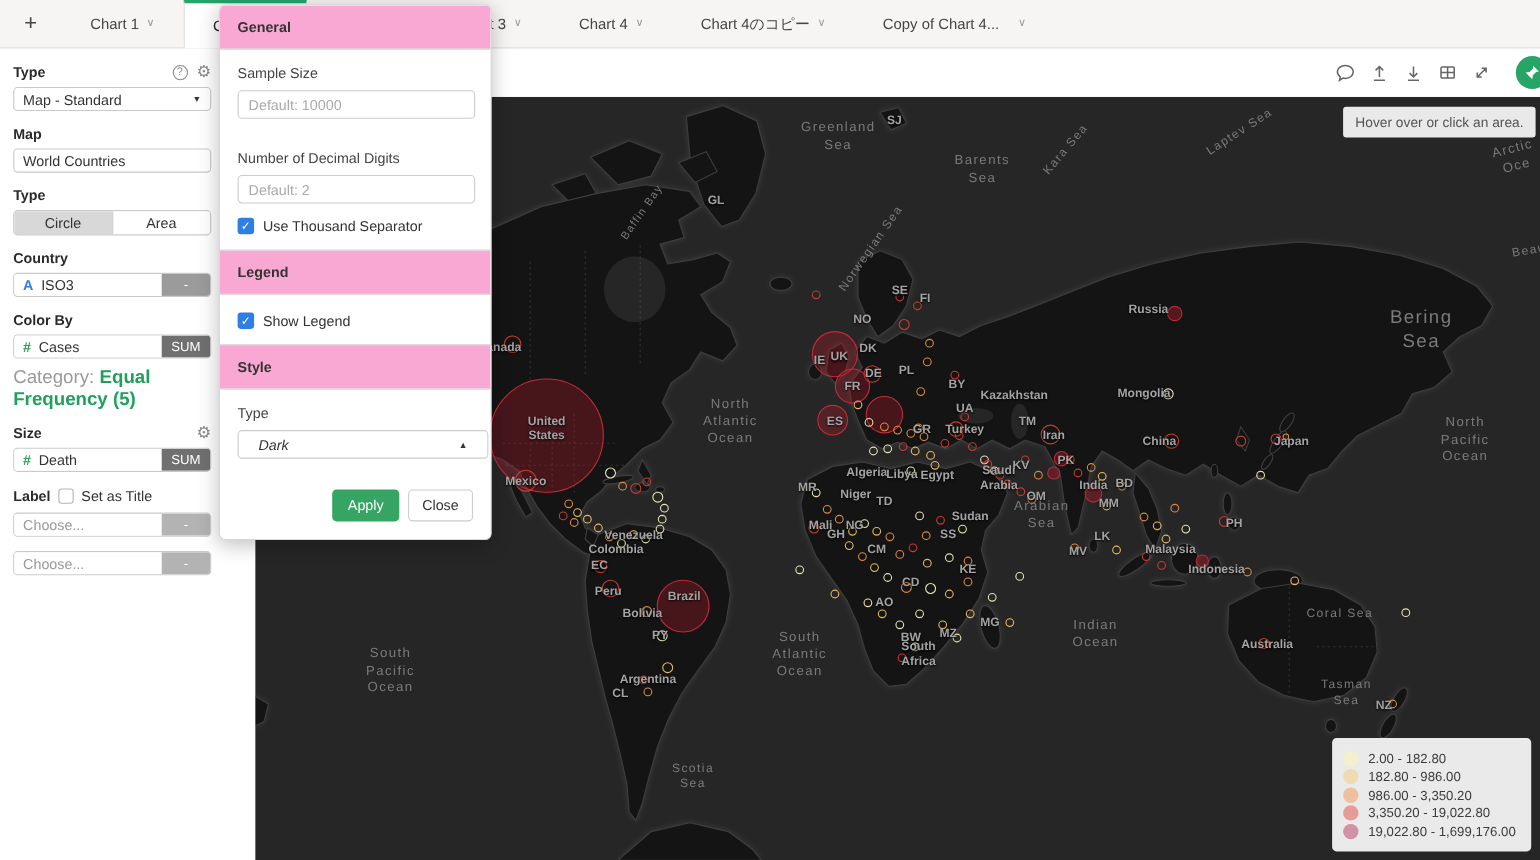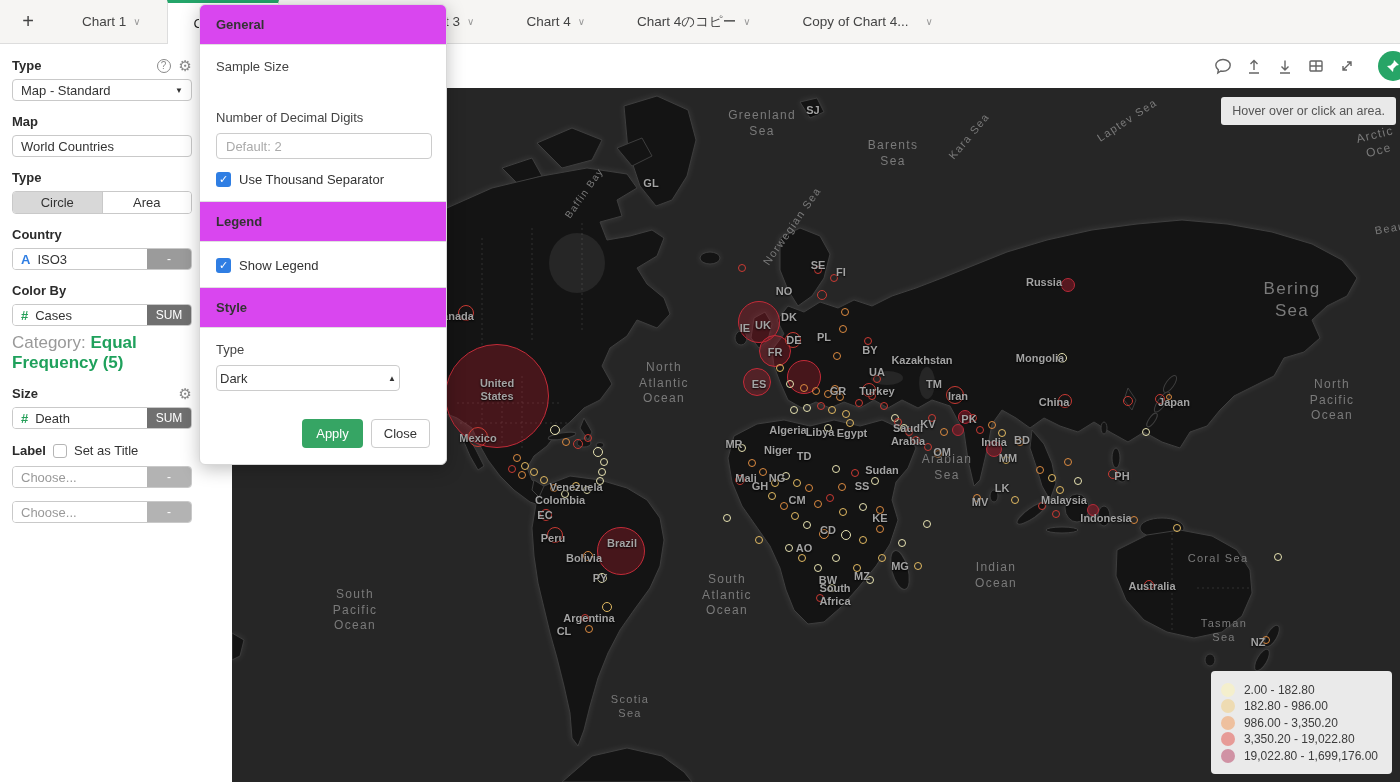--- a/index.html
+++ b/index.html
@@ -65,34 +65,34 @@
   .map-hint { position:absolute; right:4px; top:9px; background:#e9e9e9; border-radius:3px;
     padding:7px 11px; font-size:12.5px; color:#555; }
   .map-legend { position:absolute; right:8px; bottom:8px; background:#eaeaea; border-radius:4px; padding:9px 14px 9px 10px; }
   .leg-row { display:flex; align-items:center; gap:9px; margin:2.5px 0; }
   .leg-sw { width:14px; height:14px; border-radius:50%; }
   .leg-txt { font-size:12px; color:#3c3c3c; }
 
   
   .dialog { position:absolute; left:199px; top:4px; width:248px; background:#fff; border-radius:6px;
     box-shadow:0 4px 18px rgba(0,0,0,0.25); z-index:20; overflow:hidden; border:1px solid #d8d8d8; }
-  .dlg-band { background:#d946ef; border-top:1px solid #e0e0e0; border-bottom:1px solid #e0e0e0;
+  .dlg-band { background:#f9a8d4; border-top:1px solid #e0e0e0; border-bottom:1px solid #e0e0e0;
     font-size:13px; font-weight:bold; color:#333; padding:12px 16px; }
   .dlg-band.first { border-top:none; }
   .dlg-body { padding:14px 16px; }
   .dlg-lbl { font-size:13px; color:#444; margin-bottom:8px; }
   .dlg-input { width:216px; height:26px; border:1px solid #ccc; border-radius:4px; padding:0 9px;
     font-size:13px; color:#333; font-family:"Liberation Sans",sans-serif; }
   .dlg-input::placeholder { color:#aaa; }
   .dlg-check { display:flex; align-items:center; gap:8px; margin-top:13px; cursor:pointer; }
   .dlg-check .box { width:15px; height:15px; background:#2f7ee3; border-radius:3px; color:#fff;
     font-size:11px; display:flex; align-items:center; justify-content:center; }
   .dlg-check .txt { font-size:13px; color:#333; }
-  .dlg-select { width:184px; height:26px; border:1px solid #ccc; border-radius:4px; display:flex;
-    align-items:center; padding:0 3px; font-size:13px; color:#333; cursor:pointer; }
+  .dlg-select { width:228px; height:26px; border:1px solid #ccc; border-radius:4px; display:flex;
+    align-items:center; padding:0 18px; font-size:13px; color:#333; cursor:pointer;font-style:italic; }
   .dlg-select .arr { margin-left:auto; font-size:8px; color:#333; }
   .dlg-footer { display:flex; justify-content:flex-end; gap:8px; padding:14px 16px 16px 16px; }
   .btn-apply { background:#36a564; color:#fff; border:none; border-radius:4px; font-size:13px;
     padding:6px 14px; cursor:pointer; font-family:"Liberation Sans",sans-serif; }
   .btn-close { background:#fff; color:#333; border:1px solid #ccc; border-radius:4px; font-size:13px;
     padding:6px 12px; cursor:pointer; font-family:"Liberation Sans",sans-serif; }
 </style>
 </head>
 <body>
 
@@ -591,20 +591,21 @@
         <span class="leg-sw" style="background: rgb(208, 146, 164);"></span>
         <span class="leg-txt">19,022.80 - 1,699,176.00</span>
       </div>
   </div>
 </div>
 
 <div class="dialog">
   <div class="dlg-band first">General</div>
   <div class="dlg-body">
     <div class="dlg-lbl">Sample Size</div>
+    <input class="dlg-input" placeholder="Default: 10000" style="">
   </div>
   <div class="dlg-body">
     <div class="dlg-lbl">Number of Decimal Digits</div>
     <input class="dlg-input" placeholder="Default: 2" style="">
     <div class="dlg-check">
       <span class="box">✓</span>
       <span class="txt">Use Thousand Separator</span>
     </div>
   </div>
   <div class="dlg-band">Legend</div>

